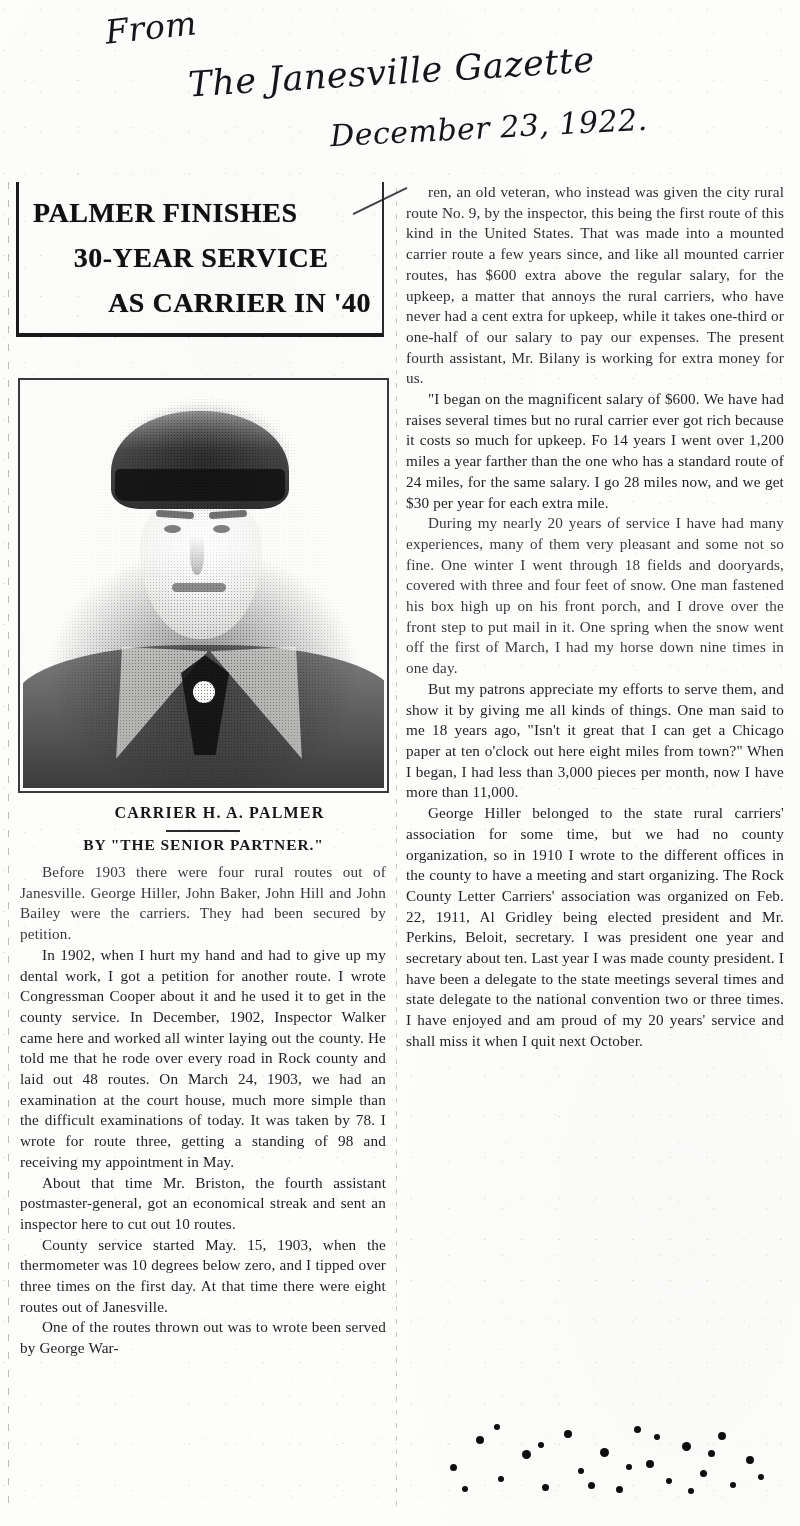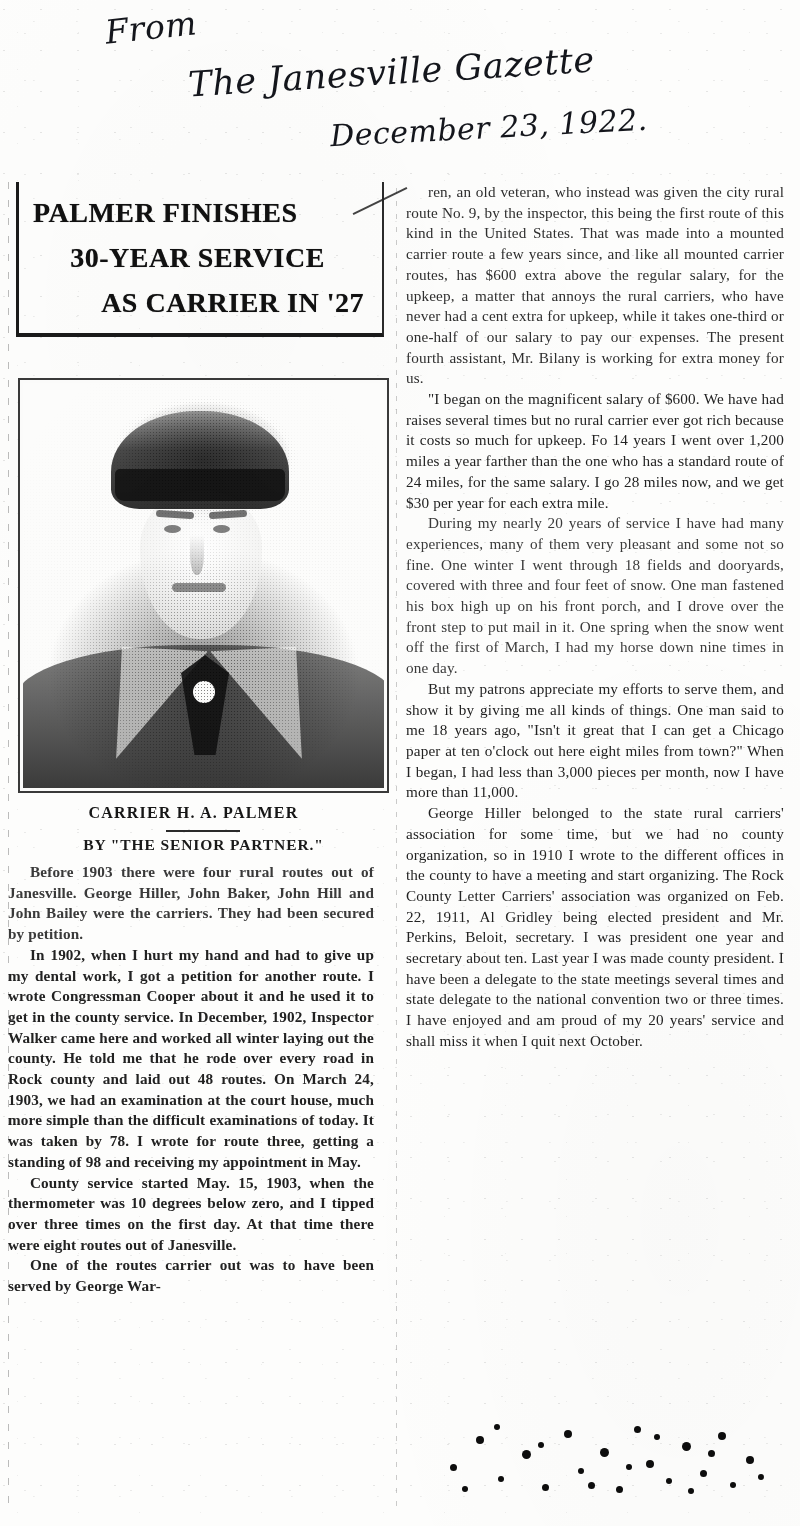--- a/index.html
+++ b/index.html
@@ -75,21 +75,21 @@
   
   #headline-box {
     position: absolute;
     left: 8px; top: 0;
     width: 368px;
     height: 155px;
     border-left: 3px solid #1a1a1a;
     border-right: 2px solid #2a2a2a;
     border-bottom: 4px solid #1a1a1a;
     box-sizing: border-box;
-    padding: 8px 16px 0 10px;
+    padding: 8px 9px 0 10px;
   }
   .headline-line {
     font-family: "Liberation Serif", serif;
     font-weight: 700;
     font-size: 28px;
     line-height: 45px;
     letter-spacing: .5px;
     color: #111;
     white-space: nowrap;
     text-shadow: 0 0 .7px rgba(0,0,0,.55);
@@ -224,21 +224,21 @@
     left: 170px; top: 298px;
     width: 22px; height: 22px;
     border-radius: 50%;
     background: #fbfbfa;
     box-shadow: 0 0 0 3px rgba(25,25,25,.55);
   }
 
   
   #caption {
     position: absolute;
-    left: 0; top: 622px;
+    left: 26px; top: 622px;
     width: 371px;
     text-align: center;
     font-family: "Liberation Serif", serif;
     font-weight: 700;
     font-size: 16px;
     letter-spacing: 1.2px;
     color: #161616;
   }
   #cap-rule {
     position: absolute;
@@ -266,24 +266,23 @@
     line-height: 20.7px;
     text-align: justify;
     color: #222;
     letter-spacing: .15px;
   }
   .column p {
     margin: 0;
     text-indent: 22px;
   }
   #col-left {
-    left: 0;
+    left: 12px;
     top: 680px;
     width: 366px;
-    font-weight: bold;
   }
   #col-right {
     left: 398px;
     top: 0px;
     width: 378px;
   }
   
   #col-left p:nth-child(1), #col-right p:nth-child(3) { color: #3a3a3a; }
   #col-right p:nth-child(1) { color: #2e2e2e; }
 
@@ -333,21 +332,21 @@
   <div class="handwriting" id="hw-date">December 23, 1922.</div>
 
   <div id="clipping">
 
     <div id="left-edge"></div>
     <div id="col-divider"></div>
 
     <div id="headline-box">
       <div class="headline-line hl-1">PALMER FINISHES</div>
       <div class="headline-line hl-2">30-YEAR SERVICE</div>
-      <div class="headline-line hl-3">AS CARRIER IN '27</div>
+      <div class="headline-line hl-3">AS CARRIER IN '40</div>
     </div>
     <div id="pen-stroke"></div>
 
     <div id="photo-frame">
       <div id="photo-inner">
         <div class="ph-shoulders"></div>
         <div class="ph-collar-l"></div>
         <div class="ph-collar-r"></div>
         <div class="ph-tie"></div>
         <div class="ph-pin"></div>
@@ -363,22 +362,23 @@
       </div>
     </div>
 
     <div id="caption">CARRIER H. A. PALMER</div>
     <div id="cap-rule"></div>
     <div id="byline">BY "THE SENIOR PARTNER."</div>
 
     <div class="column" id="col-left">
         <p>Before 1903 there were four rural routes out of Janesville. George Hiller, John Baker, John Hill and John Bailey were the carriers. They had been secured by petition.</p>
         <p>In 1902, when I hurt my hand and had to give up my dental work, I got a petition for another route. I wrote Congressman Cooper about it and he used it to get in the county service. In December, 1902, Inspector Walker came here and worked all winter laying out the county. He told me that he rode over every road in Rock county and laid out 48 routes. On March 24, 1903, we had an examination at the court house, much more simple than the difficult examinations of today. It was taken by 78. I wrote for route three, getting a standing of 98 and receiving my appointment in May.</p>
+        <p>About that time Mr. Briston, the fourth assistant postmaster-general, got an economical streak and sent an inspector here to cut out 10 routes.</p>
         <p>County service started May. 15, 1903, when the thermometer was 10 degrees below zero, and I tipped over three times on the first day. At that time there were eight routes out of Janesville.</p>
-        <p>One of the routes carrier out was to have been served by George War-</p>
+        <p>One of the routes thrown out was to wrote been served by George War-</p>
       </div>
     <div class="column" id="col-right">
         <p>ren, an old veteran, who instead was given the city rural route No. 9, by the inspector, this being the first route of this kind in the United States. That was made into a mounted carrier route a few years since, and like all mounted carrier routes, has $600 extra above the regular salary, for the upkeep, a matter that annoys the rural carriers, who have never had a cent extra for upkeep, while it takes one-third or one-half of our salary to pay our expenses. The present fourth assistant, Mr. Bilany is working for extra money for us.</p>
         <p>"I began on the magnificent salary of $600. We have had raises several times but no rural carrier ever got rich because it costs so much for upkeep. Fo 14 years I went over 1,200 miles a year farther than the one who has a standard route of 24 miles, for the same salary. I go 28 miles now, and we get $30 per year for each extra mile.</p>
         <p>During my nearly 20 years of service I have had many experiences, many of them very pleasant and some not so fine. One winter I went through 18 fields and dooryards, covered with three and four feet of snow. One man fastened his box high up on his front porch, and I drove over the front step to put mail in it. One spring when the snow went off the first of March, I had my horse down nine times in one day.</p>
         <p>But my patrons appreciate my efforts to serve them, and show it by giving me all kinds of things. One man said to me 18 years ago, "Isn't it great that I can get a Chicago paper at ten o'clock out here eight miles from town?" When I began, I had less than 3,000 pieces per month, now I have more than 11,000.</p>
         <p>George Hiller belonged to the state rural carriers' association for some time, but we had no county organization, so in 1910 I wrote to the different offices in the county to have a meeting and start organizing. The Rock County Letter Carriers' association was organized on Feb. 22, 1911, Al Gridley being elected president and Mr. Perkins, Beloit, secretary. I was president one year and secretary about ten. Last year I was made county president. I have been a delegate to the state meetings several times and state delegate to the national convention two or three times. I have enjoyed and am proud of my 20 years' service and shall miss it when I quit next October.</p>
       </div>
 
     <div id="ink-blots">

